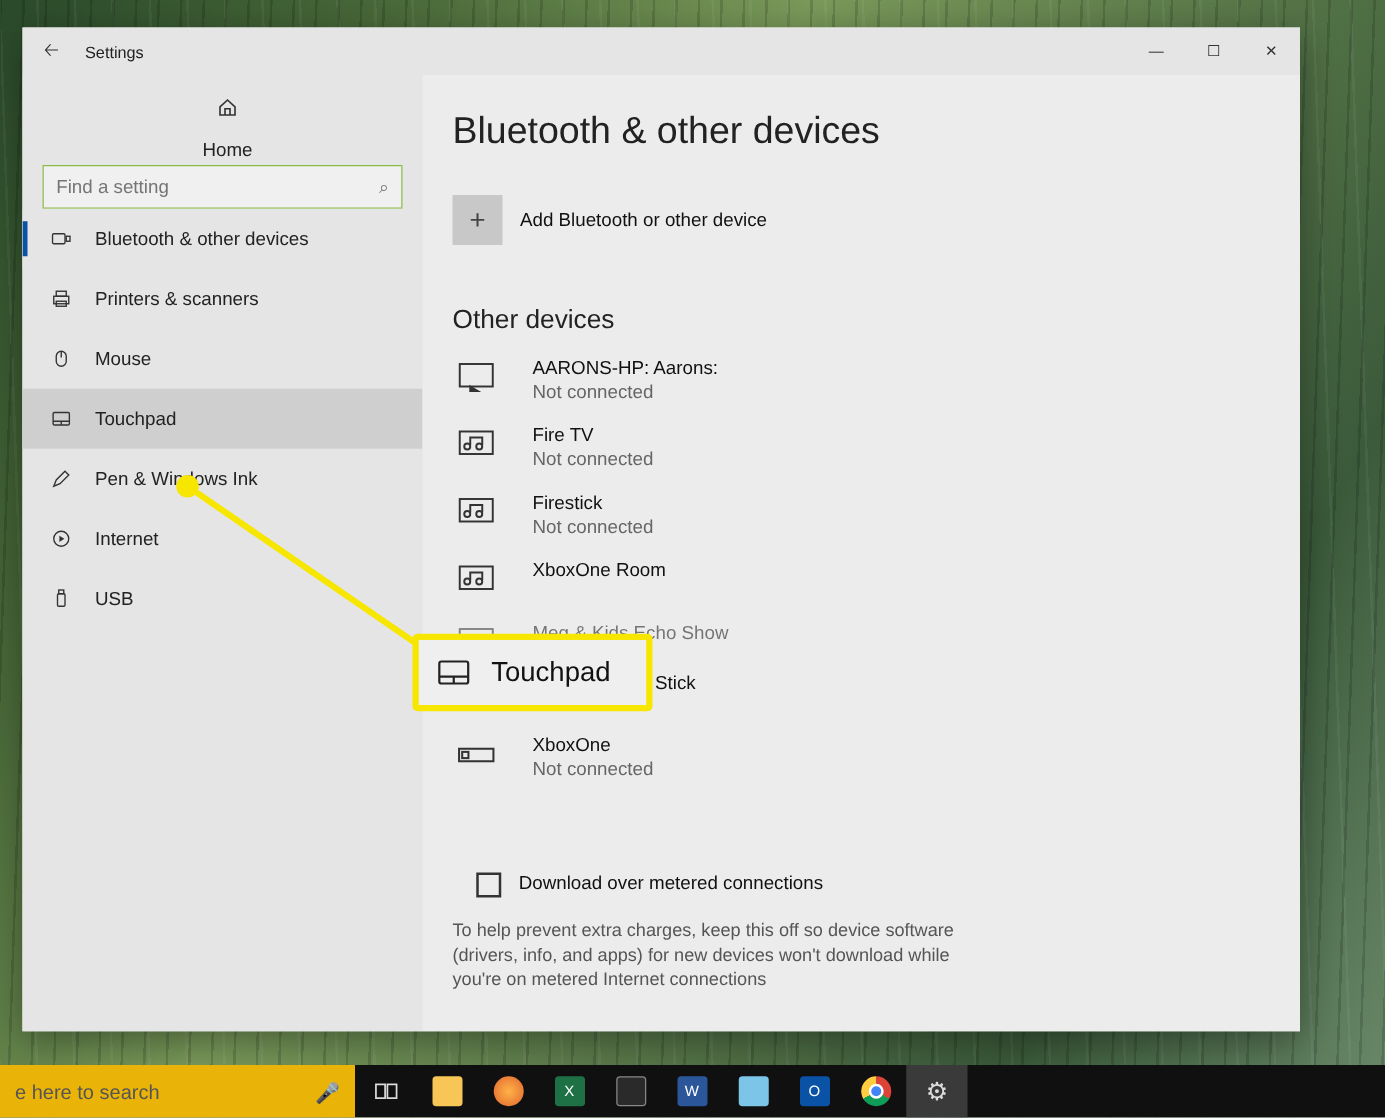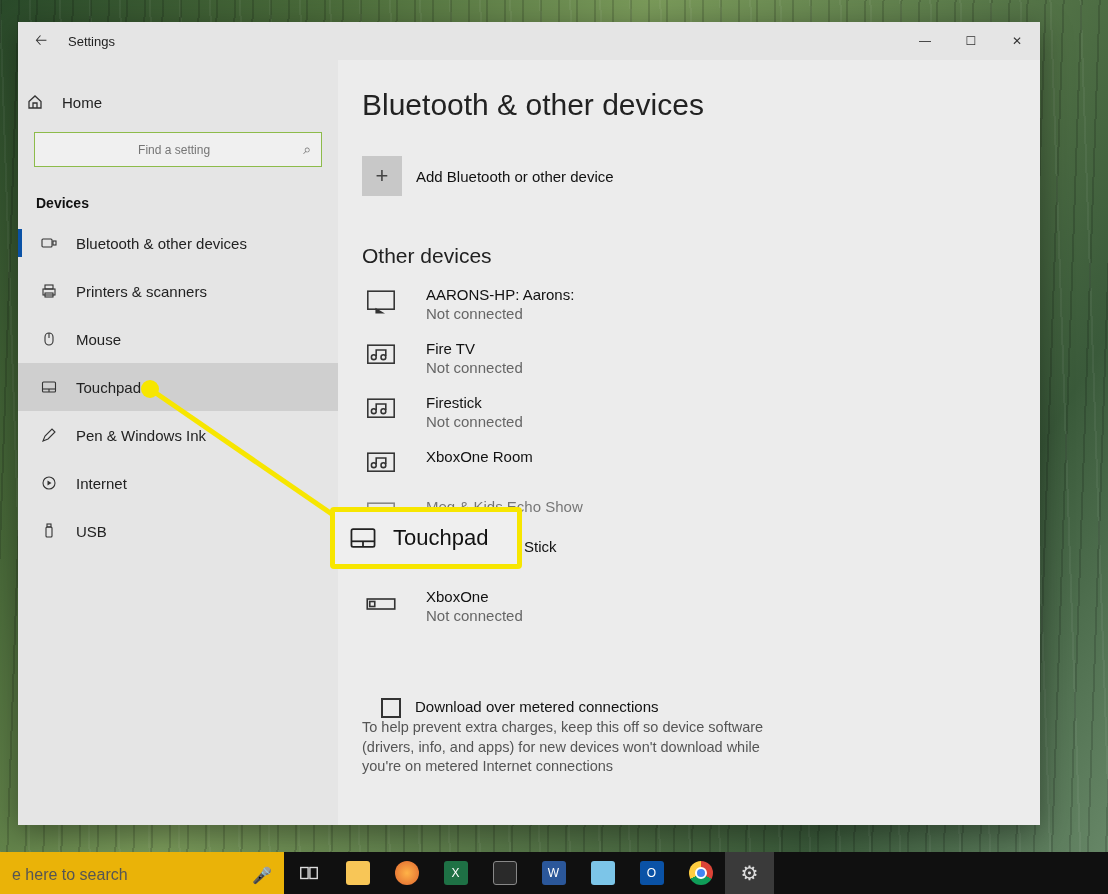--- a/index.html
+++ b/index.html
@@ -41,45 +41,45 @@
   .titlebar .title { flex:none; padding-left:4px; }
   .titlebar .spacer { flex:1; }
   .winbtn { width:46px; height:38px; display:flex; align-items:center; justify-content:center; color:#333; font-size:12px;}
   .content {
     flex:1;
     display:flex;
     overflow:hidden;
     background:#e5e5e5;
   }
   .sidebar { width:320px; background:#e5e5e5; display:flex; flex-direction:column; padding-top:18px;}
-  .home-row { display:flex; align-items:center; height:48px; padding-left:8px; gap:18px; font-size:15px; color:#222;}
+  .home-row { display:flex; align-items:center; height:48px; padding-left:8px; gap:18px; font-size:15px; color:#222;flex-direction:column;}
   .search-wrap { padding: 6px 16px 0 16px; }
   .search-box { width:100%; height:35px; border:1px solid #8dbb4a; background:#f0f0f0; display:flex; align-items:center; padding:0 10px; }
-  .search-box input { flex:1; border:none; background:transparent; outline:none; font-size:12px; color:#737373;text-align:center;}
+  .search-box input { flex:1; border:none; background:transparent; outline:none; font-size:15px; color:#737373;}
   .search-box .sicon { color:#777; font-size:14px; }
   .section-label { font-weight:600; font-size:14px; padding: 28px 0 8px 18px; color:#111;}
   .nav-item { height:48px; display:flex; align-items:center; padding-left:22px; gap:18px; font-size:15px; color:#222; position:relative;}
   .nav-item.active::before { content:""; position:absolute; left:0; top:10px; bottom:10px; width:4px; background:#0a52a6;}
   .nav-item.active { background:#e5e5e5; }
   .nav-item.highlight { background:#cfcfcf; }
   .nav-icon { width:18px; height:18px; display:flex; align-items:center; justify-content:center; color:#333;}
   .main { flex:1; background:#ececec; padding: 28px 0 0 24px; overflow:hidden; position:relative;}
   .page-title { font-size:30px; font-weight:400; color:#222;}
   .add-row { display:flex; align-items:center; gap:14px; margin-top:34px;}
   .plus-box { width:40px; height:40px; background:#c8c8c8; display:flex; align-items:center; justify-content:center; font-size:22px; color:#444;}
   .add-label { font-size:15px; color:#111;}
   .subheader { font-size:21px; color:#222; margin-top:48px;}
   .device { display:flex; gap:26px; align-items:flex-start; margin-top:18px;}
   .dicon { width:38px; height:32px; display:flex; align-items:center; justify-content:center; color:#333;}
   .dtext .dname { font-size:15px; color:#111;}
   .dtext .dstatus { font-size:15px; color:#666; margin-top:2px;}
   .metered { margin-top:74px; display:flex; align-items:flex-start; gap:14px;margin-left:19px;}
   .chk { width:20px; height:20px; border:2px solid #333; flex:none;}
   .metered-title { font-size:15px; color:#111;}
-  .metered-help { font-size:14.5px; color:#555; margin-top:0; max-width:420px; line-height:1.35;}
+  .metered-help { font-size:14.5px; color:#555; margin-top:18px; max-width:420px; line-height:1.35;}
 
   
   .callout {
     position:absolute;
     left:312px; top:485px;
     width:192px; height:62px;
     background:#efefef;
     border:5px solid #f7e600;
     border-radius:4px;
     display:flex; align-items:center; gap:16px;
@@ -163,21 +163,20 @@
         <span>Home</span>
       </div>
 
       <div class="search-wrap">
         <div class="search-box">
           <input type="text" placeholder="Find a setting" style="">
           <span class="sicon">⌕</span>
         </div>
       </div>
 
-      <div class="section-label">Devices</div>
 
       <div class="nav-item active">
         <span class="nav-icon">
           <svg viewBox="0 0 16 16" width="16" height="16" fill="none" stroke="#333" stroke-width="1.1">
               <rect x="1" y="4" width="10" height="8" rx="1"></rect>
               <rect x="12" y="6" width="3" height="4"></rect>
             </svg>
         </span>
         <span>Bluetooth &amp; other devices</span>
       </div>

